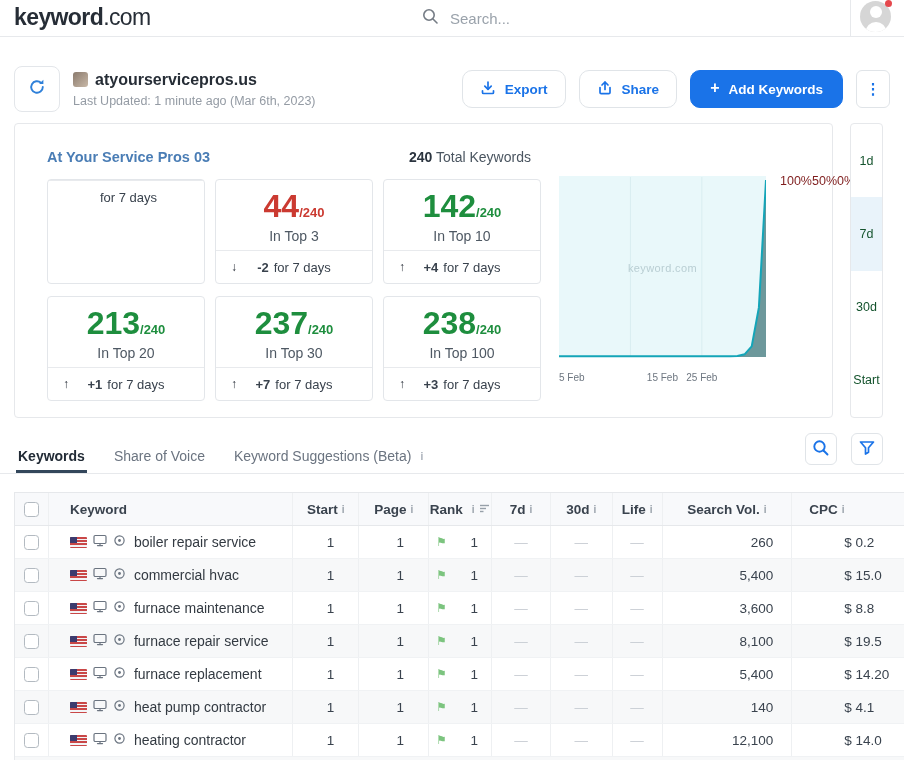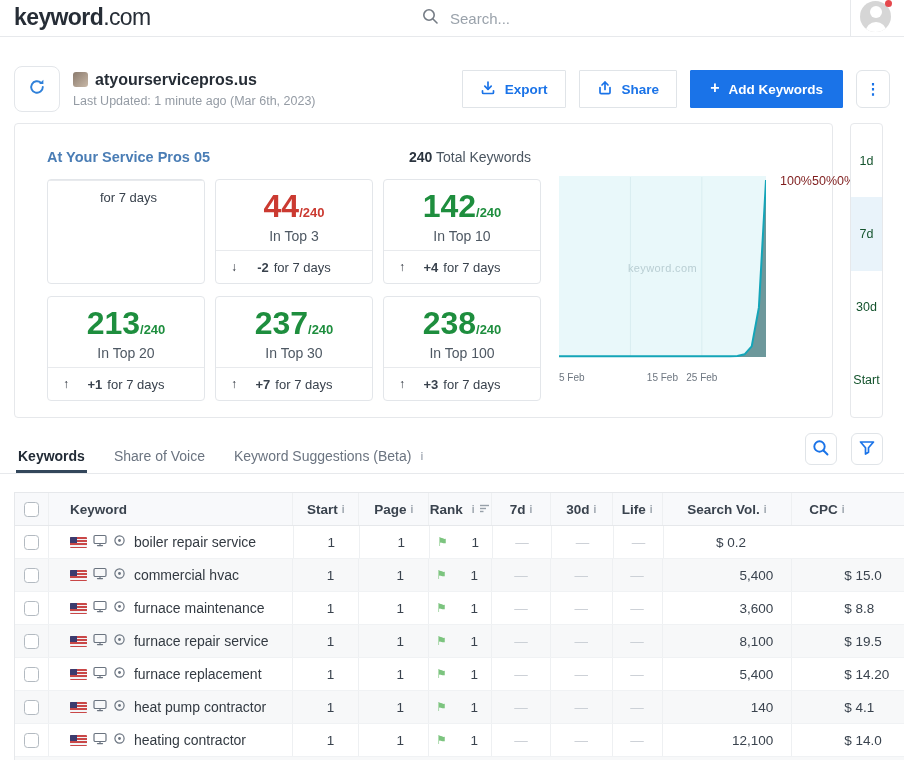--- a/index.html
+++ b/index.html
@@ -24,21 +24,21 @@
   .notif-dot { position:absolute; right:12px; top:0; width:7px; height:7px; border-radius:50%; background:#e5484d; }
 
   
   .project-row { position:absolute; left:14px; right:14px; top:66px; height:46px; display:flex; align-items:center; }
   .refresh-btn { width:46px; height:46px; border:1px solid #e3e6ea; border-radius:8px; background:#fff; display:flex; align-items:center; justify-content:center; cursor:pointer; }
   .project-info { margin-left:13px; }
   .project-title { font-size:16px; font-weight:700; color:#262d36; display:flex; align-items:center; gap:7px; }
   .favicon { width:15px; height:15px; border-radius:3px; background:linear-gradient(135deg,#8a7a6d,#c9b9a8); flex:none; }
   .project-sub { font-size:12.5px; color:#949ba4; margin-top:5px; }
   .actions { margin-left:auto; display:flex; gap:13px; align-items:center; }
-  .btn { height:38px; padding:0 17px; border:1px solid #e0e4e8; border-radius:1px; background:#fff; color:#1a73e8; font-weight:600; font-size:13.5px; display:flex; align-items:center; gap:9px; cursor:pointer; font-family:inherit; }
+  .btn { height:38px; padding:0 17px; border:1px solid #e0e4e8; border-radius:10px; background:#fff; color:#1a73e8; font-weight:600; font-size:13.5px; display:flex; align-items:center; gap:9px; cursor:pointer; font-family:inherit; }
   .btn-primary { background:#1a73e8; color:#fff; border-color:#1a73e8; padding:0 19px; }
   .btn-primary .plus { font-size:16px; font-weight:700; margin-top:-2px; }
   .kebab-btn { width:34px; height:38px; border:1px solid #e0e4e8; border-radius:6px; background:#fff; color:#1a73e8; font-size:15px; font-weight:700; display:flex; align-items:center; justify-content:center; cursor:pointer; letter-spacing:0; }
 
   
   .stats-panel { position:absolute; left:14px; top:123px; width:819px; height:295px; border:1px solid #e6e8eb; border-radius:4px; background:#fff; }
   .panel-title { position:absolute; left:32px; top:25px; font-size:14.5px; font-weight:600; color:#4a7db5; cursor:pointer; }
   .total { position:absolute; left:394px; top:25px; font-size:14px; color:#4a5560; }
   .total b { color:#2b343f; font-weight:700; }
 
@@ -164,21 +164,21 @@
       <span class="plus">+</span>
       <span>Add Keywords</span>
     </button>
     <button class="kebab-btn">
         <span>⋮</span>
       </button>
   </div>
 </div>
 
 <div class="stats-panel">
-  <div class="panel-title">At Your Service Pros 05</div>
+  <div class="panel-title">At Your Service Pros 03</div>
   <div class="total"><b>240</b><span> Total Keywords</span></div>
 
   <div class="cards">
     <div class="card v-dark">
       <div class="card-foot">
           <span class="arrow"></span>
           <b></b>
           <span>for 7 days</span>
         </div>
     </div>
@@ -385,20 +385,21 @@
         </div>
     <div class="c c-7d">
           <span class="dash">—</span>
         </div>
     <div class="c c-30d">
           <span class="dash">—</span>
         </div>
     <div class="c c-life">
           <span class="dash">—</span>
         </div>
+    <div class="c c-svol">260</div>
     <div class="c c-cpc">$ 0.2</div>
   </div>
 
   <div class="trow alt">
     <div class="c c-check">
           <span class="cb"></span>
         </div>
     <div class="c c-kw">
       <span class="flag-us"></span>
       <span><svg width="14" height="13" viewBox="0 0 14 13">

